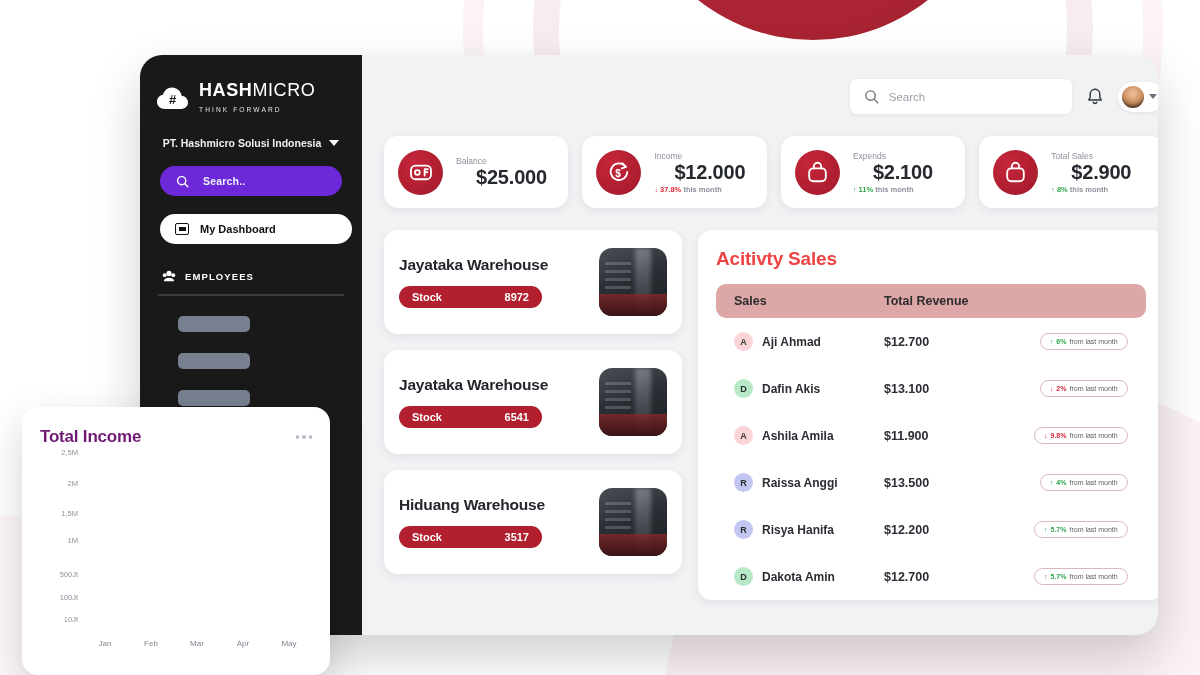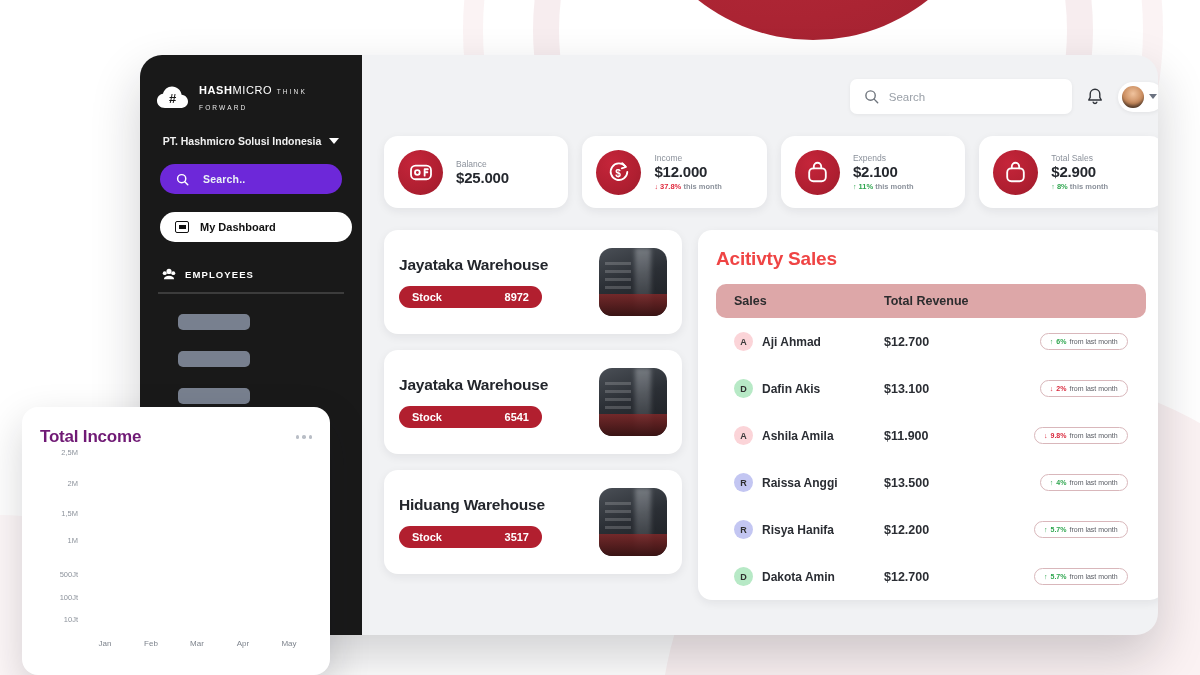--- a/index.html
+++ b/index.html
@@ -42,21 +42,21 @@
   }
 
   
   .sidebar {
     width: 222px; background:#191919; flex:0 0 222px;
     padding: 26px 16px 0 16px; position:relative; color:#fff;
   }
   .logo { display:flex; align-items:center; gap:9px; justify-content:center; margin-bottom:22px; }
   .logo-mark { width:34px; height:26px; position:relative; }
   .logo-text { line-height:1; }
-  .logo-text .l1 { font-size:11px; font-weight:700; letter-spacing:.6px; }
+  .logo-text .l1 { font-size:18px; font-weight:700; letter-spacing:.6px; }
   .logo-text .l1 .thin { font-weight:400; }
   .logo-text .l2 { font-size:6.6px; letter-spacing:2.1px; color:#e7e7e7; margin-top:2px; }
 
   .company { display:flex; align-items:center; justify-content:center; gap:8px;
              font-size:10.5px; font-weight:600; color:#f0f0f0; margin-bottom:17px; }
   .caret { width:0;height:0;border-left:5px solid transparent;border-right:5px solid transparent;
            border-top:6px solid #fff; }
 
   .side-search {
     height:30px; background:#6d28d9; border-radius:16px;
@@ -107,21 +107,21 @@
   .stats { display:flex; gap:14px; margin-bottom:22px; }
   .stat {
     flex:1; background:#fff; border-radius:14px; height:72px;
     display:flex; align-items:center; gap:13px; padding:0 14px;
     box-shadow: 0 3px 10px rgba(25,30,45,.07);
   }
   .stat-ico { width:45px;height:45px;border-radius:50%; flex:0 0 45px;
     background: radial-gradient(circle at 35% 30%, #c5253a 0%, #b01f31 60%, #9c1b2b 100%);
     display:flex;align-items:center;justify-content:center; }
   .stat-label { font-size:8.5px; color:#8b919b; margin-bottom:1px; }
-  .stat-value { font-size:15px; font-weight:700; color:#25282e; letter-spacing:-.2px; line-height:1.05;}
+  .stat-value { font-size:20px; font-weight:700; color:#25282e; letter-spacing:-.2px; line-height:1.05;margin-left:20px;}
   .stat-delta { font-size:7.5px; font-weight:700; margin-top:2px; }
   .stat-delta .sub { color:#8b919b; font-weight:600; }
   .up { color:#2fa64f; } .down { color:#e0283c; }
 
   
   .content { display:flex; gap:16px; }
   .col-left { width:298px; flex:0 0 298px; display:flex; flex-direction:column; gap:16px; }
   .wh-card {
     background:#fff; border-radius:14px; height:104px; padding:14px 15px;
     display:flex; align-items:center; box-shadow:0 3px 10px rgba(25,30,45,.07);

